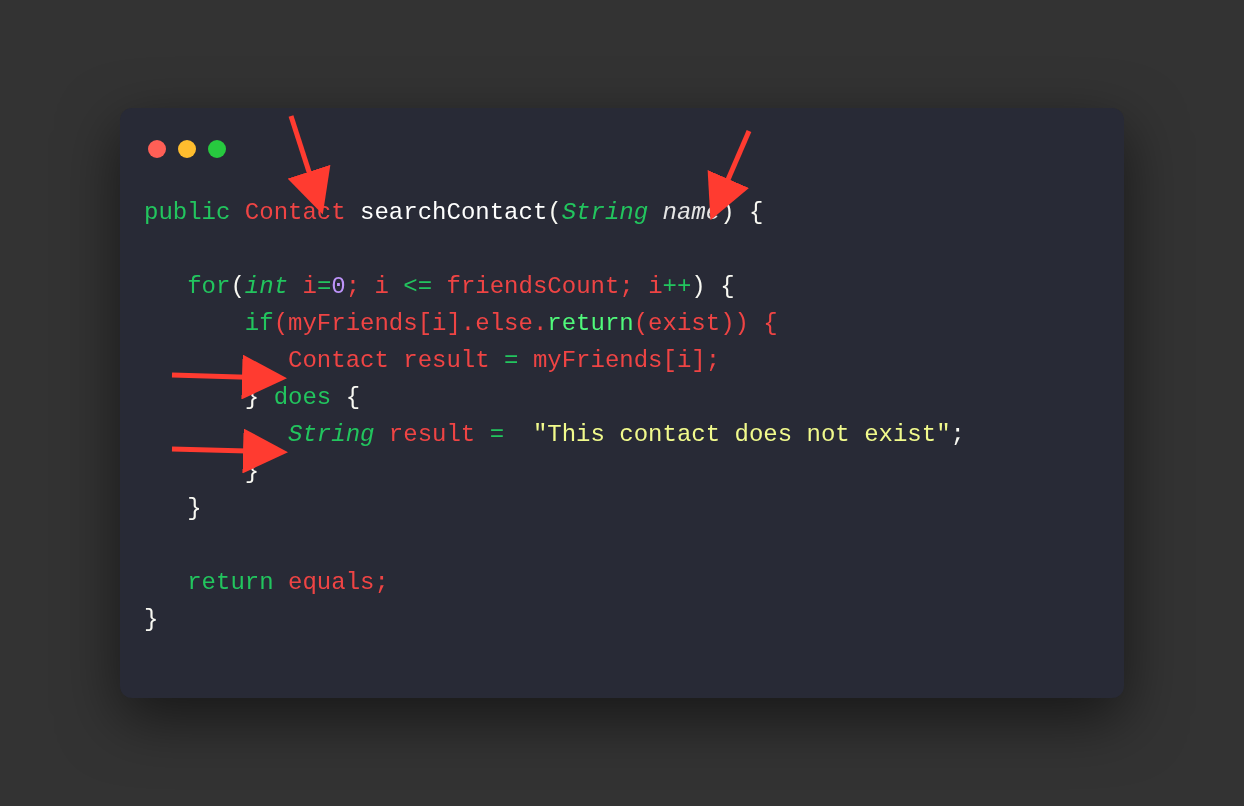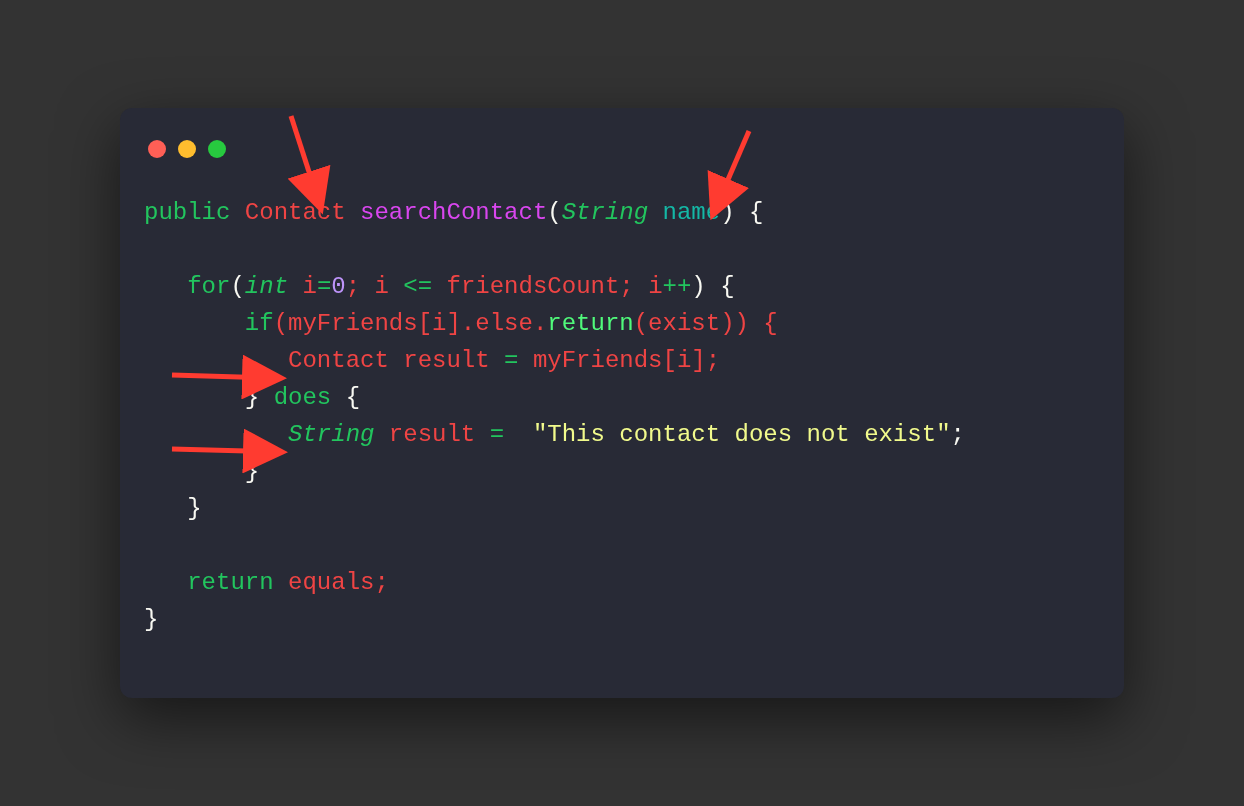--- a/index.html
+++ b/index.html
@@ -46,22 +46,22 @@
   pre.code {
     margin: 0;
     font-family: inherit;
     font-size: 24px;
     line-height: 37px;
     color: #F8F8F2;
     white-space: pre;
   }
   .tok-keyword { color: #22c55e; }
   .tok-type    { color: #22c55e; font-style: italic; }
-  .tok-func    { color: #d946ef; font-family: Liberation Mono, monospace; }
-  .tok-param   { color: #14b8a6; }
+  .tok-func    { color: #ffffff; font-family: Liberation Mono, monospace; }
+  .tok-param   { color: #e5e5e5; font-style: italic; }
   .tok-field   { color: #ef4444; }
   .tok-number  { color: #BD93F9; }
   .tok-string  { color: #F1FA8C; }
   .tok-punct   { color: #F8F8F2; }
   .tok-method  { color: #50FA7B; }
 
   svg.annot {
     position: absolute;
     left: 0;
     top: 0;

